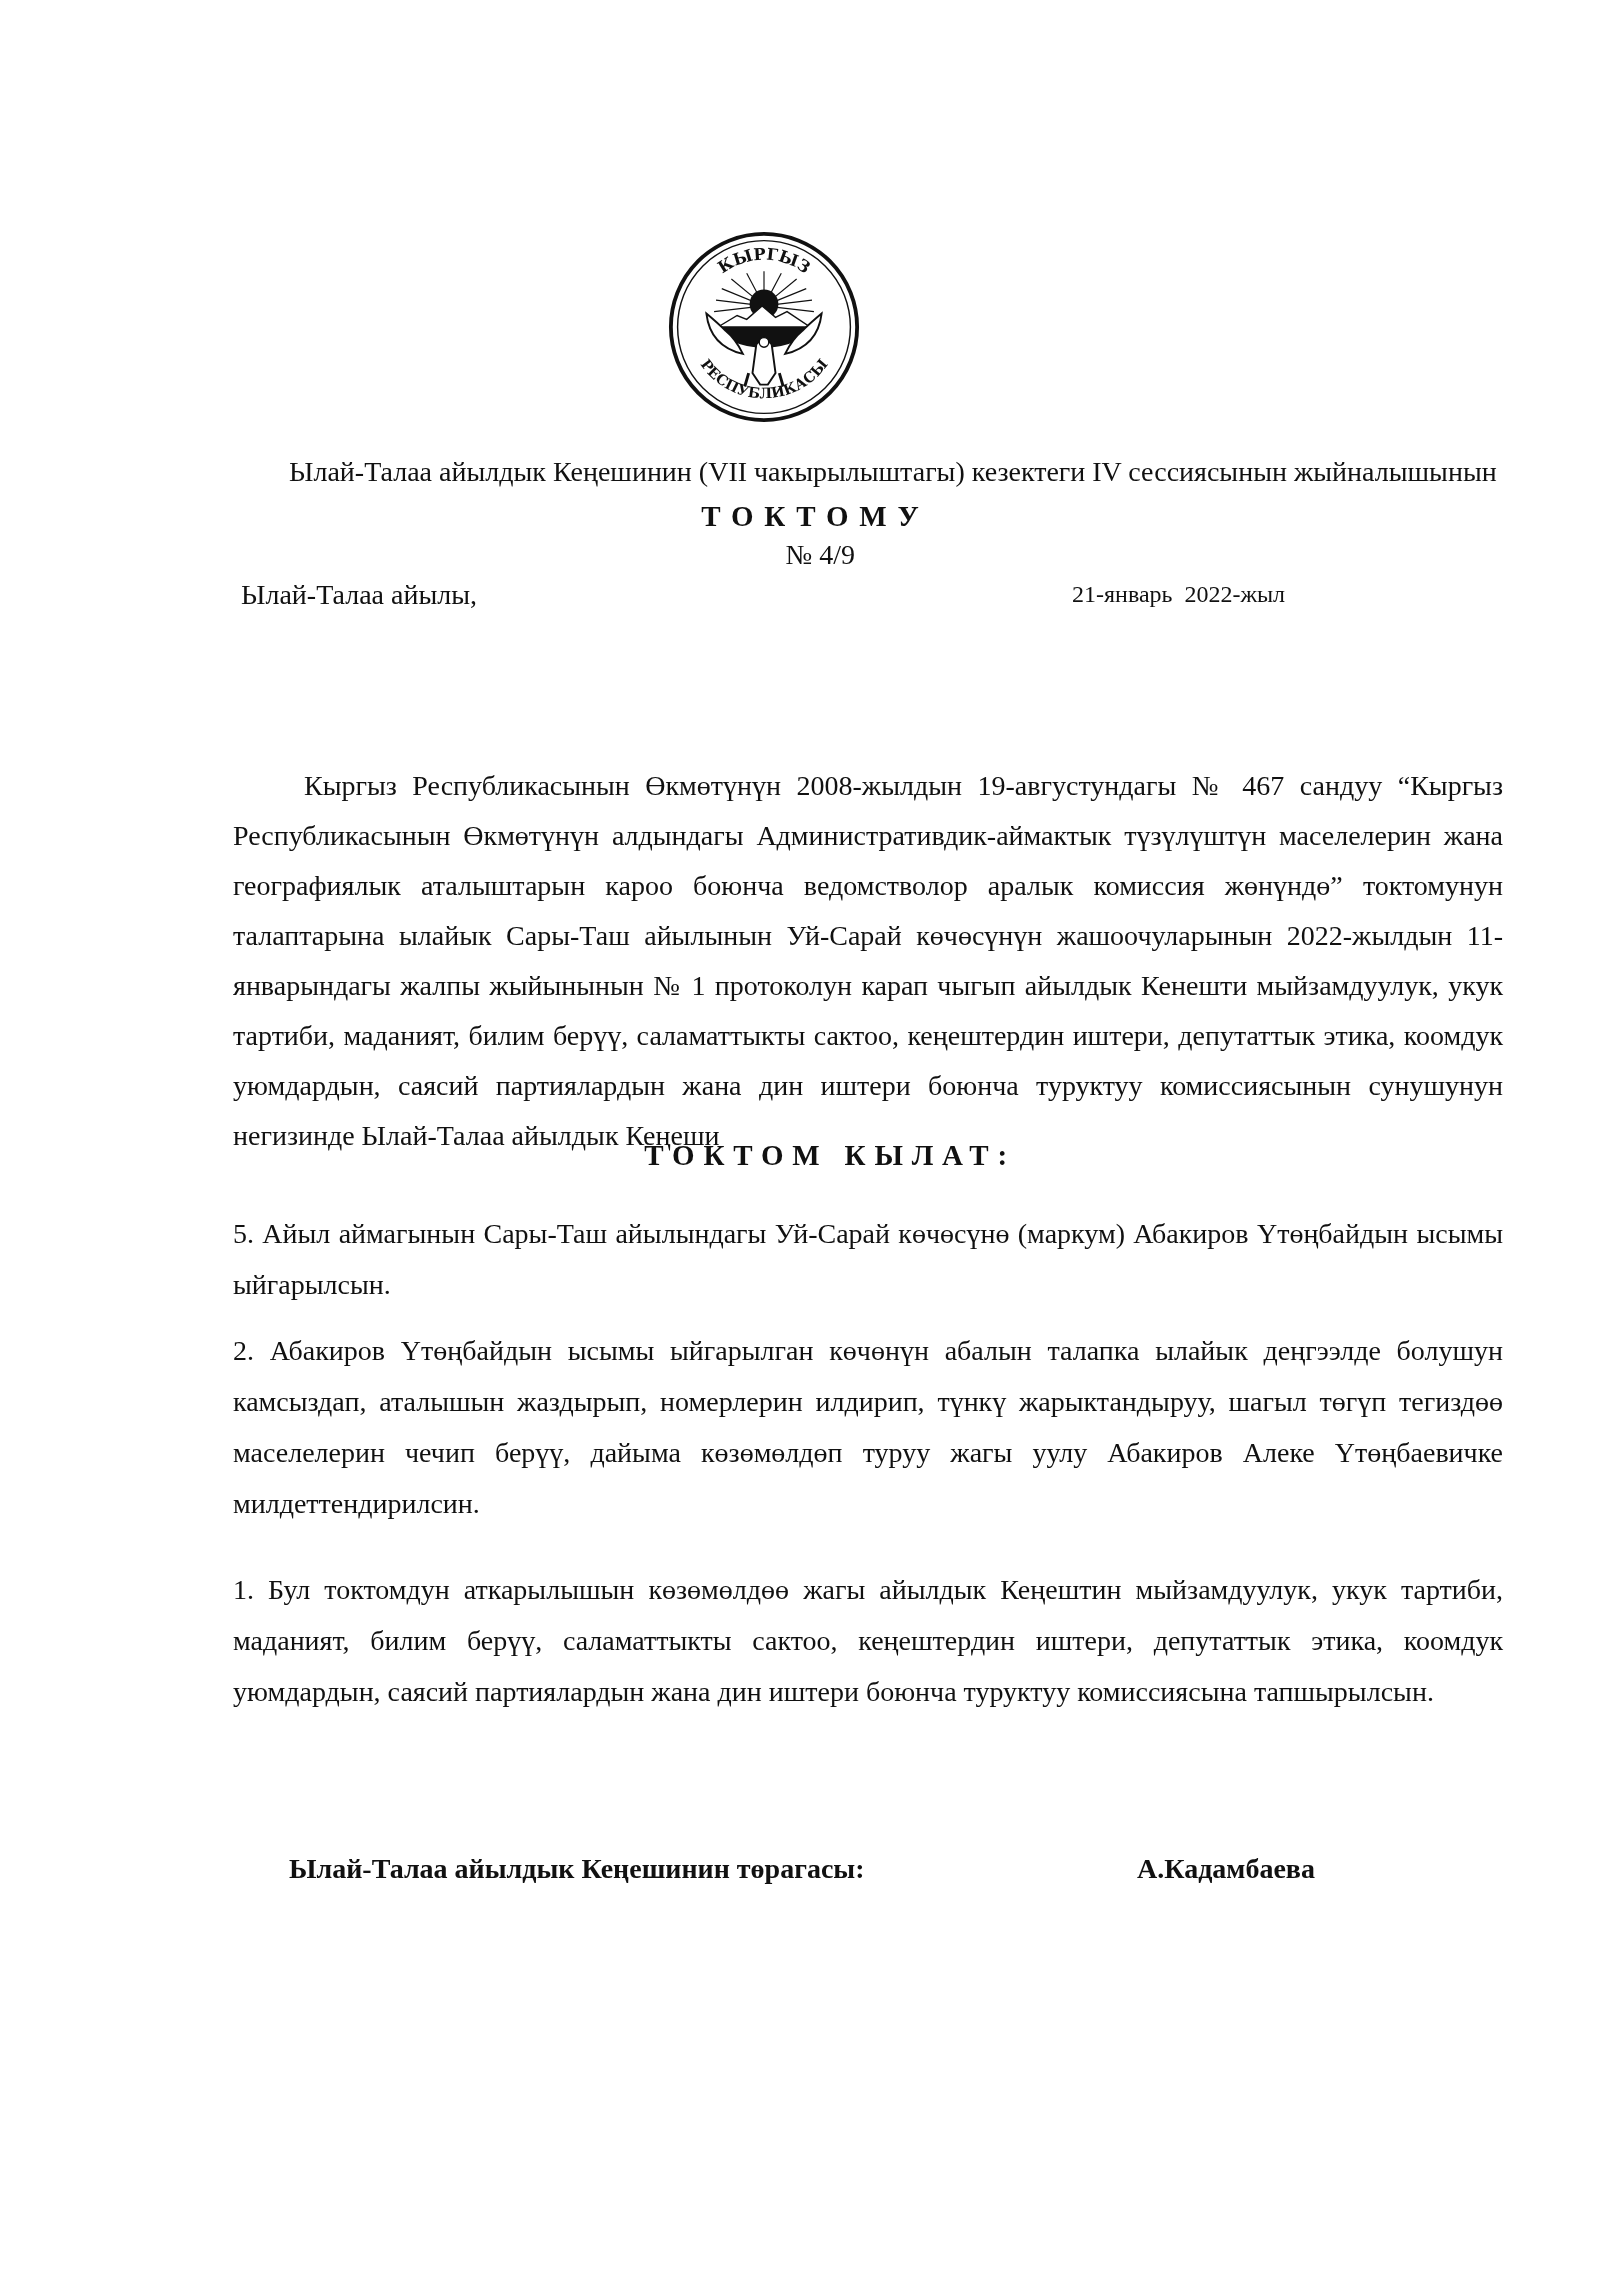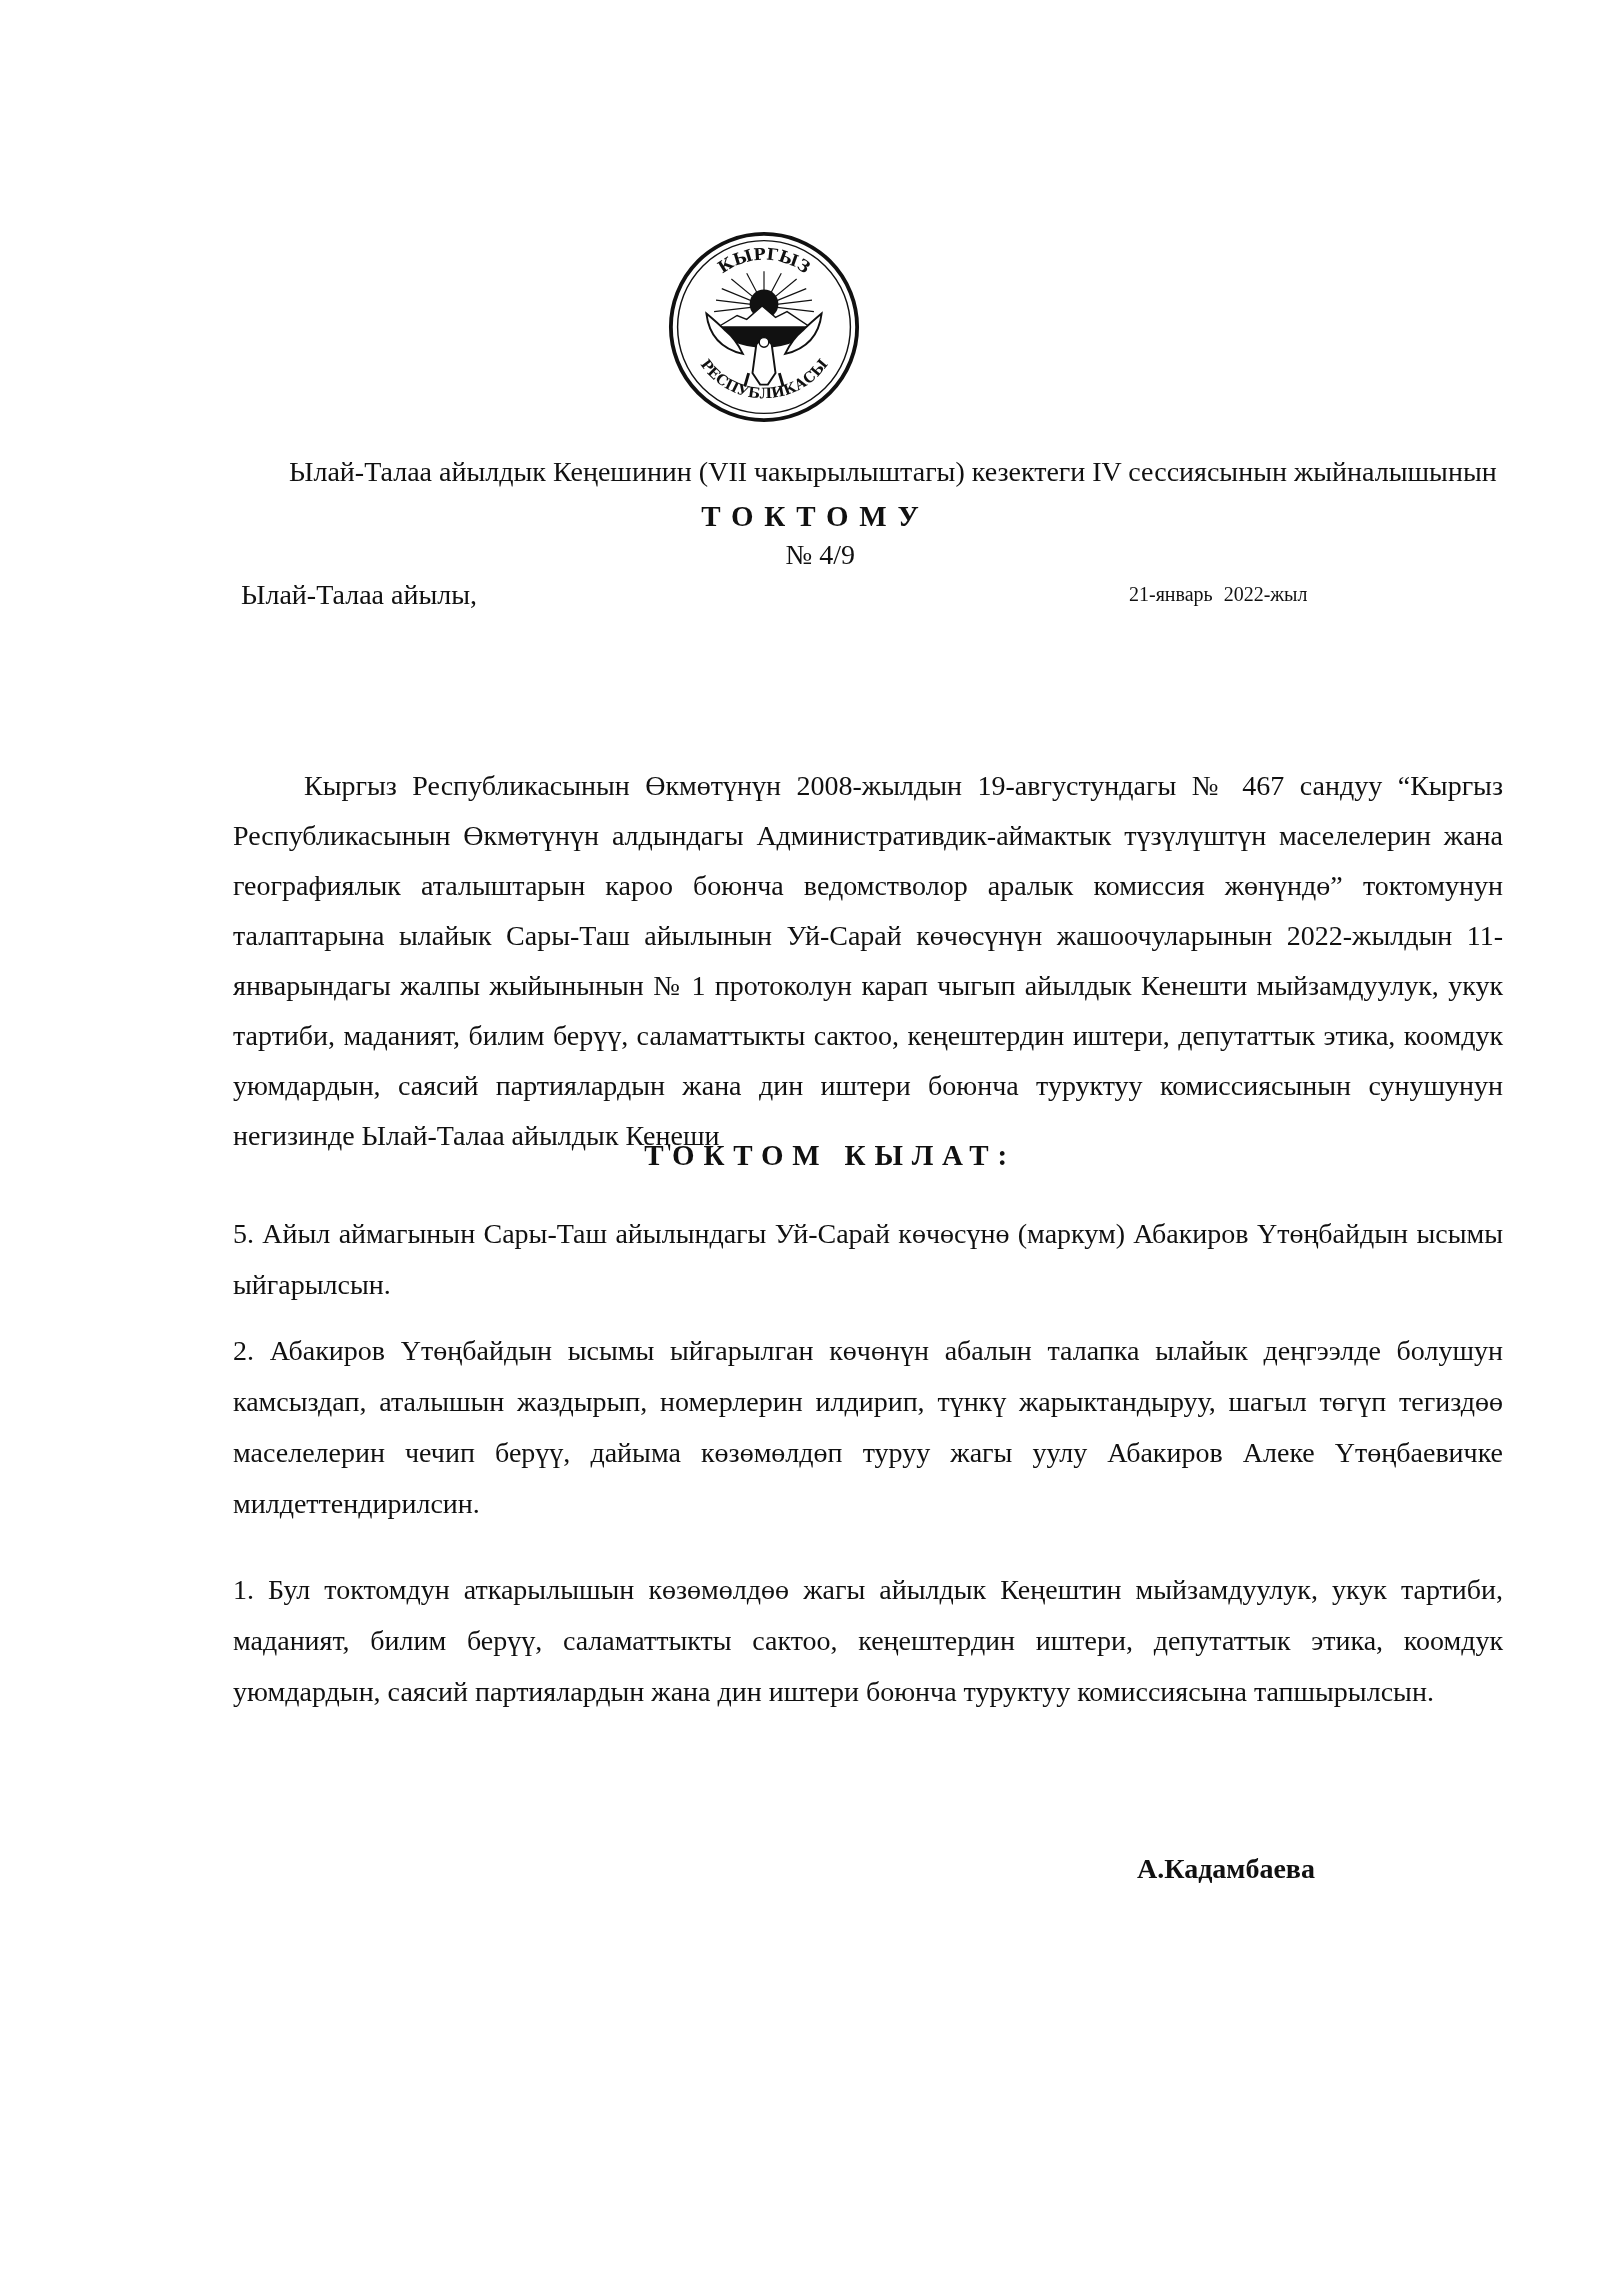--- a/index.html
+++ b/index.html
@@ -62,23 +62,23 @@
     padding-left: 9.8px;
   }
   .place {
     left: 233px;
     top: 578px;
     font-size: 28px;
     line-height: 33px;
     margin-left: 8px;
   }
   .date {
-    left: 1129px;
+    left: 1072px;
     top: 578px;
-    font-size: 20px;
+    font-size: 24px;
     line-height: 33px;
     word-spacing: 5.9px;
   }
   .subject {
     position: absolute;
     left: 233px;
     top: 651px;
     width: 1270px;
     text-align: center;
     font-weight: bold;
@@ -191,16 +191,17 @@
 
 
   <div class="preamble">Кыргыз Республикасынын Өкмөтүнүн 2008-жылдын 19-августундагы № 467 сандуу “Кыргыз Республикасынын Өкмөтүнүн алдындагы Административдик-аймактык түзүлүштүн маселелерин жана географиялык аталыштарын кароо боюнча ведомстволор аралык комиссия жөнүндө” токтомунун талаптарына ылайык Сары-Таш айылынын Уй-Сарай көчөсүнүн жашоочуларынын 2022-жылдын 11-январындагы жалпы жыйынынын № 1 протоколун карап чыгып айылдык Кенешти мыйзамдуулук, укук тартиби, маданият, билим берүү, саламаттыкты сактоо, кеңештердин иштери, депутаттык этика, коомдук уюмдардын, саясий партиялардын жана дин иштери боюнча туруктуу комиссиясынын сунушунун негизинде Ылай-Талаа айылдык Кеңеши</div>
 
   <div class="decree-heading">ТОКТОМ КЫЛАТ:</div>
 
   <div class="item item-1">5. Айыл аймагынын Сары-Таш айылындагы Уй-Сарай көчөсүнө (маркум) Абакиров Үтөңбайдын ысымы ыйгарылсын.</div>
   <div class="item item-2">2. Абакиров Үтөңбайдын ысымы ыйгарылган көчөнүн абалын талапка ылайык деңгээлде болушун камсыздап, аталышын жаздырып, номерлерин илдирип, түнкү жарыктандыруу, шагыл төгүп тегиздөө маселелерин чечип берүү, дайыма көзөмөлдөп туруу жагы уулу Абакиров Алеке Үтөңбаевичке милдеттендирилсин.</div>
   <div class="item item-3">1.  Бул токтомдун аткарылышын көзөмөлдөө  жагы айылдык Кеңештин мыйзамдуулук, укук тартиби, маданият, билим берүү, саламаттыкты сактоо, кеңештердин иштери, депутаттык этика, коомдук уюмдардын, саясий партиялардын жана дин иштери боюнча туруктуу комиссиясына тапшырылсын.</div>
 
+  <div class="abs signature-role">Ылай-Талаа айылдык Кеңешинин төрагасы:</div>
   <div class="abs signature-name">А.Кадамбаева</div>
 
 </div>
 
 
 </body></html>

